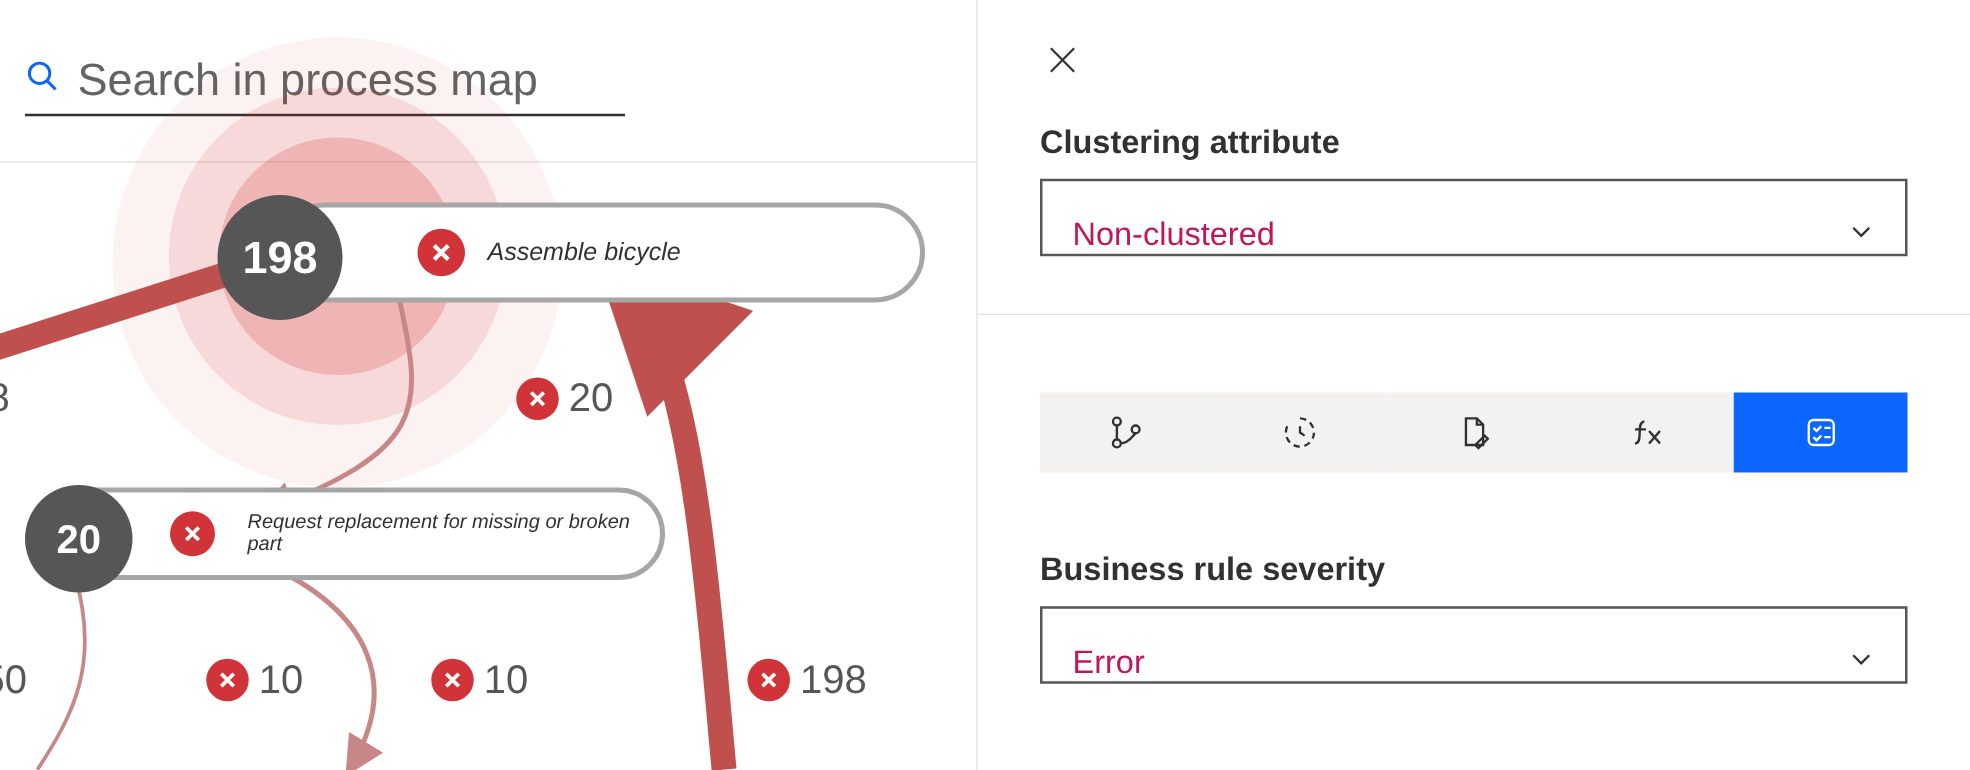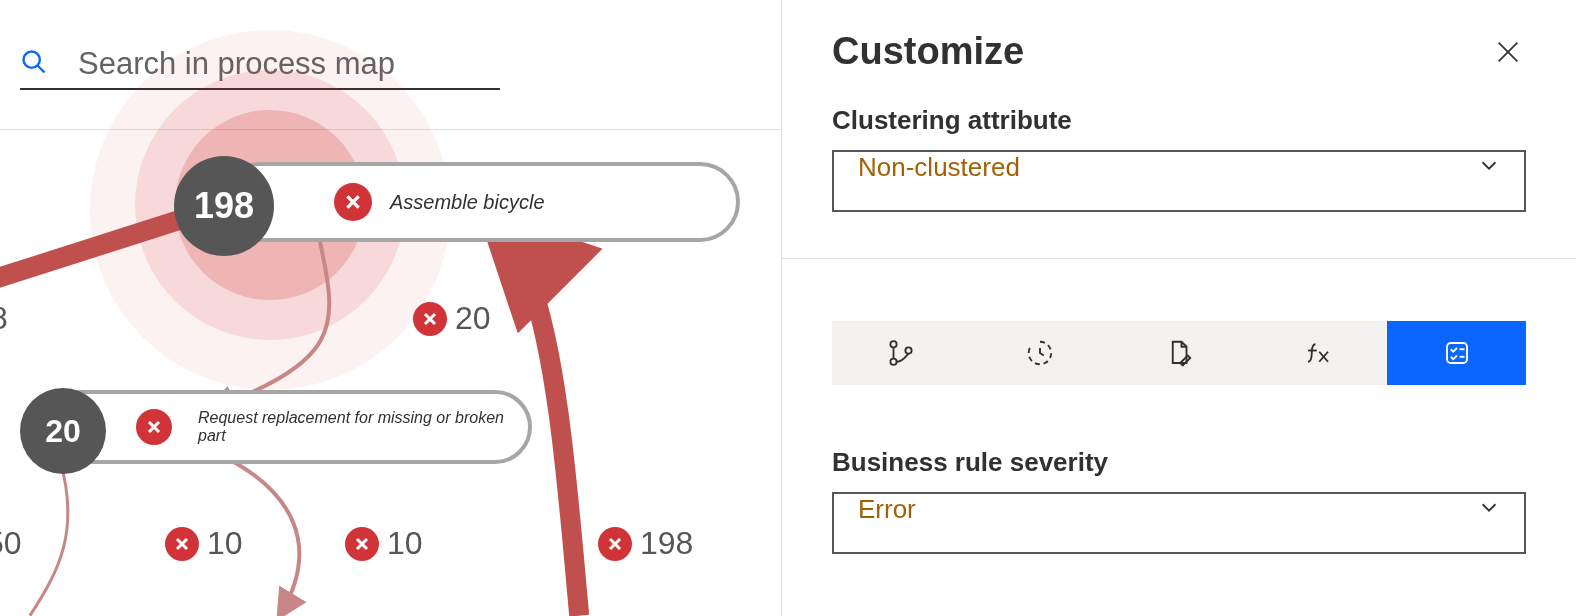--- a/index.html
+++ b/index.html
@@ -7,21 +7,21 @@
 
   .root { display: flex; width: 100%; height: 100%; }
   .left-pane { width: 782px; height: 100%; position: relative; border-right: 1px solid #e0e0e0; overflow: hidden; }
   .right-pane { flex: 1; height: 100%; }
 
   
   .left-header { height: 130px; display: flex; align-items: center; border-bottom: 1px solid #e0e0e0; padding-left: 0; }
   .left-title { font-size: 30px; color: #323130; padding-right: 40px; white-space: nowrap; overflow: hidden; }
   .search-wrap { display: flex; align-items: center; border-bottom: 2px solid #323130; padding: 6px 0; width: 480px; margin-left: 20px; }
   .search-icon svg { width: 28px; height: 28px; stroke: #0a66ff; fill: none; stroke-width: 2; }
-  .search-input { border: none; outline: none; font-size: 31px; color: #646464; margin-left: 30px; width: 100%; background: transparent; }
+  .search-input { border: none; outline: none; font-size: 36px; color: #646464; margin-left: 14px; width: 100%; background: transparent; }
   .search-input::placeholder { color: #646464; }
 
   
   .canvas { position: absolute; left: 0; top: 130px; right: 0; bottom: 0; }
 
   
   .halo { position: absolute; border-radius: 50%; }
   .halo1 { background: rgba(210, 40, 40, 0.06); }
   .halo2 { background: rgba(210, 40, 40, 0.12); }
   .halo3 { background: rgba(210, 40, 40, 0.20); }
@@ -43,21 +43,21 @@
 
   
   .panel { padding: 30px 50px 0 50px; }
   .panel-header { display: flex; align-items: center; justify-content: space-between; }
   .panel-title { font-size: 38px; font-weight: 600; color: #323130; }
   .close-btn { width: 36px; height: 36px; display: flex; align-items: center; justify-content: center; cursor: pointer; }
   .close-btn svg { width: 28px; height: 28px; stroke: #323130; stroke-width: 1.5; fill: none; }
 
   .field { margin-top: 32px; }
   .field-label { font-size: 26px; font-weight: 600; color: #323130; margin-bottom: 14px; }
-  .select { border: 2px solid #565656; height: 62px; display: flex; align-items: flex-start; justify-content: space-between; padding: 0 24px; font-size: 26px; color: #a16207; cursor: pointer; }
+  .select { border: 2px solid #565656; height: 62px; display: flex; align-items: flex-end; justify-content: space-between; padding: 0 24px; font-size: 26px; color: #be185d; cursor: pointer; }
   .select .chev svg { width: 22px; height: 22px; stroke: #323130; stroke-width: 2; fill: none; }
 
   .section-divider { border-top: 1px solid #e0e0e0; margin: 46px -50px 0 -50px; }
 
   .tabbar { display: flex; margin-top: 62px; gap: 0; }
   .tab { flex: 1; height: 64px; display: flex; align-items: center; justify-content: center; background: #f3f2f1; cursor: pointer; }
   .tab svg { width: 30px; height: 30px; stroke: #323130; fill: none; stroke-width: 1.5; }
   .tab.active { background: #0a66ff; }
   .tab.active svg { stroke: #fff; }
 
@@ -178,21 +178,20 @@
           </span>
         <span>198</span>
       </div>
 
     </div>
   </div>
 
   <div class="right-pane">
     <div class="panel">
       <div class="panel-header">
-        <div class="panel-title">Customize</div>
         <div class="close-btn">
           <svg viewBox="0 0 24 24">
               <line x1="4" y1="4" x2="20" y2="20"></line>
               <line x1="20" y1="4" x2="4" y2="20"></line>
             </svg>
         </div>
       </div>
 
       <div class="field">
         <div class="field-label">Clustering attribute</div>

